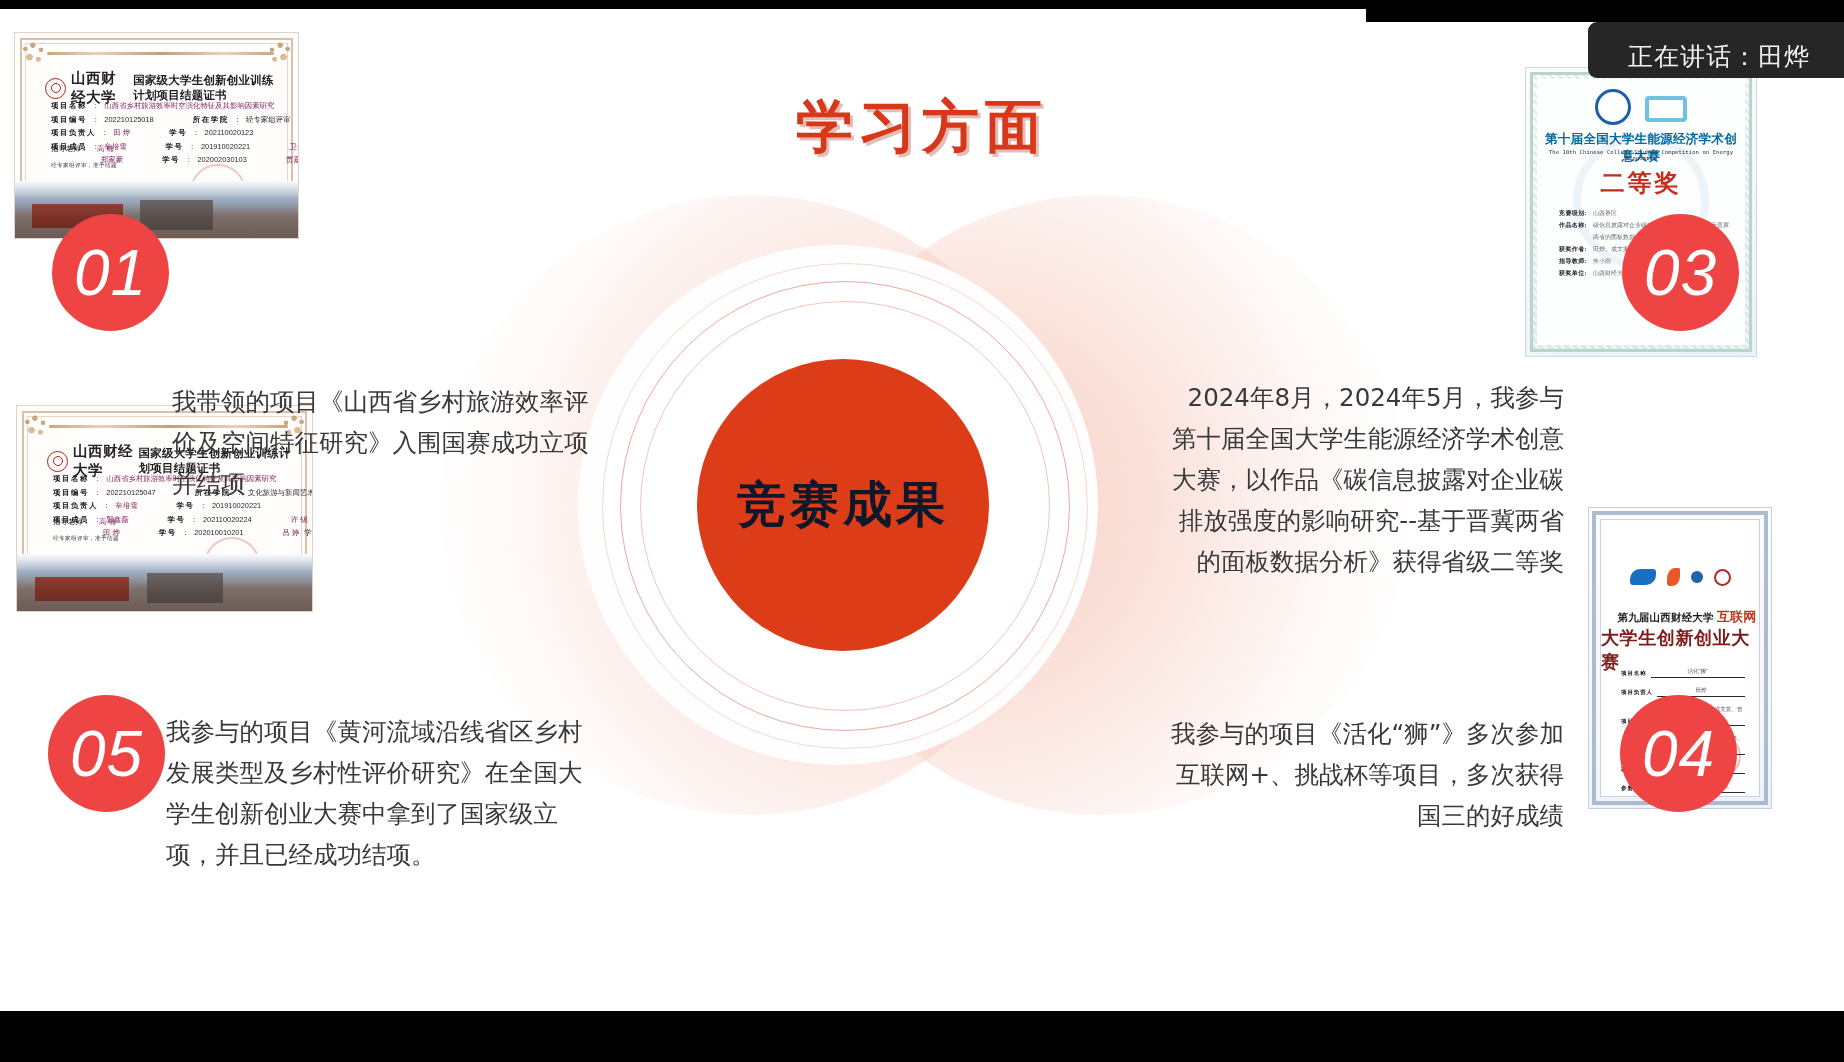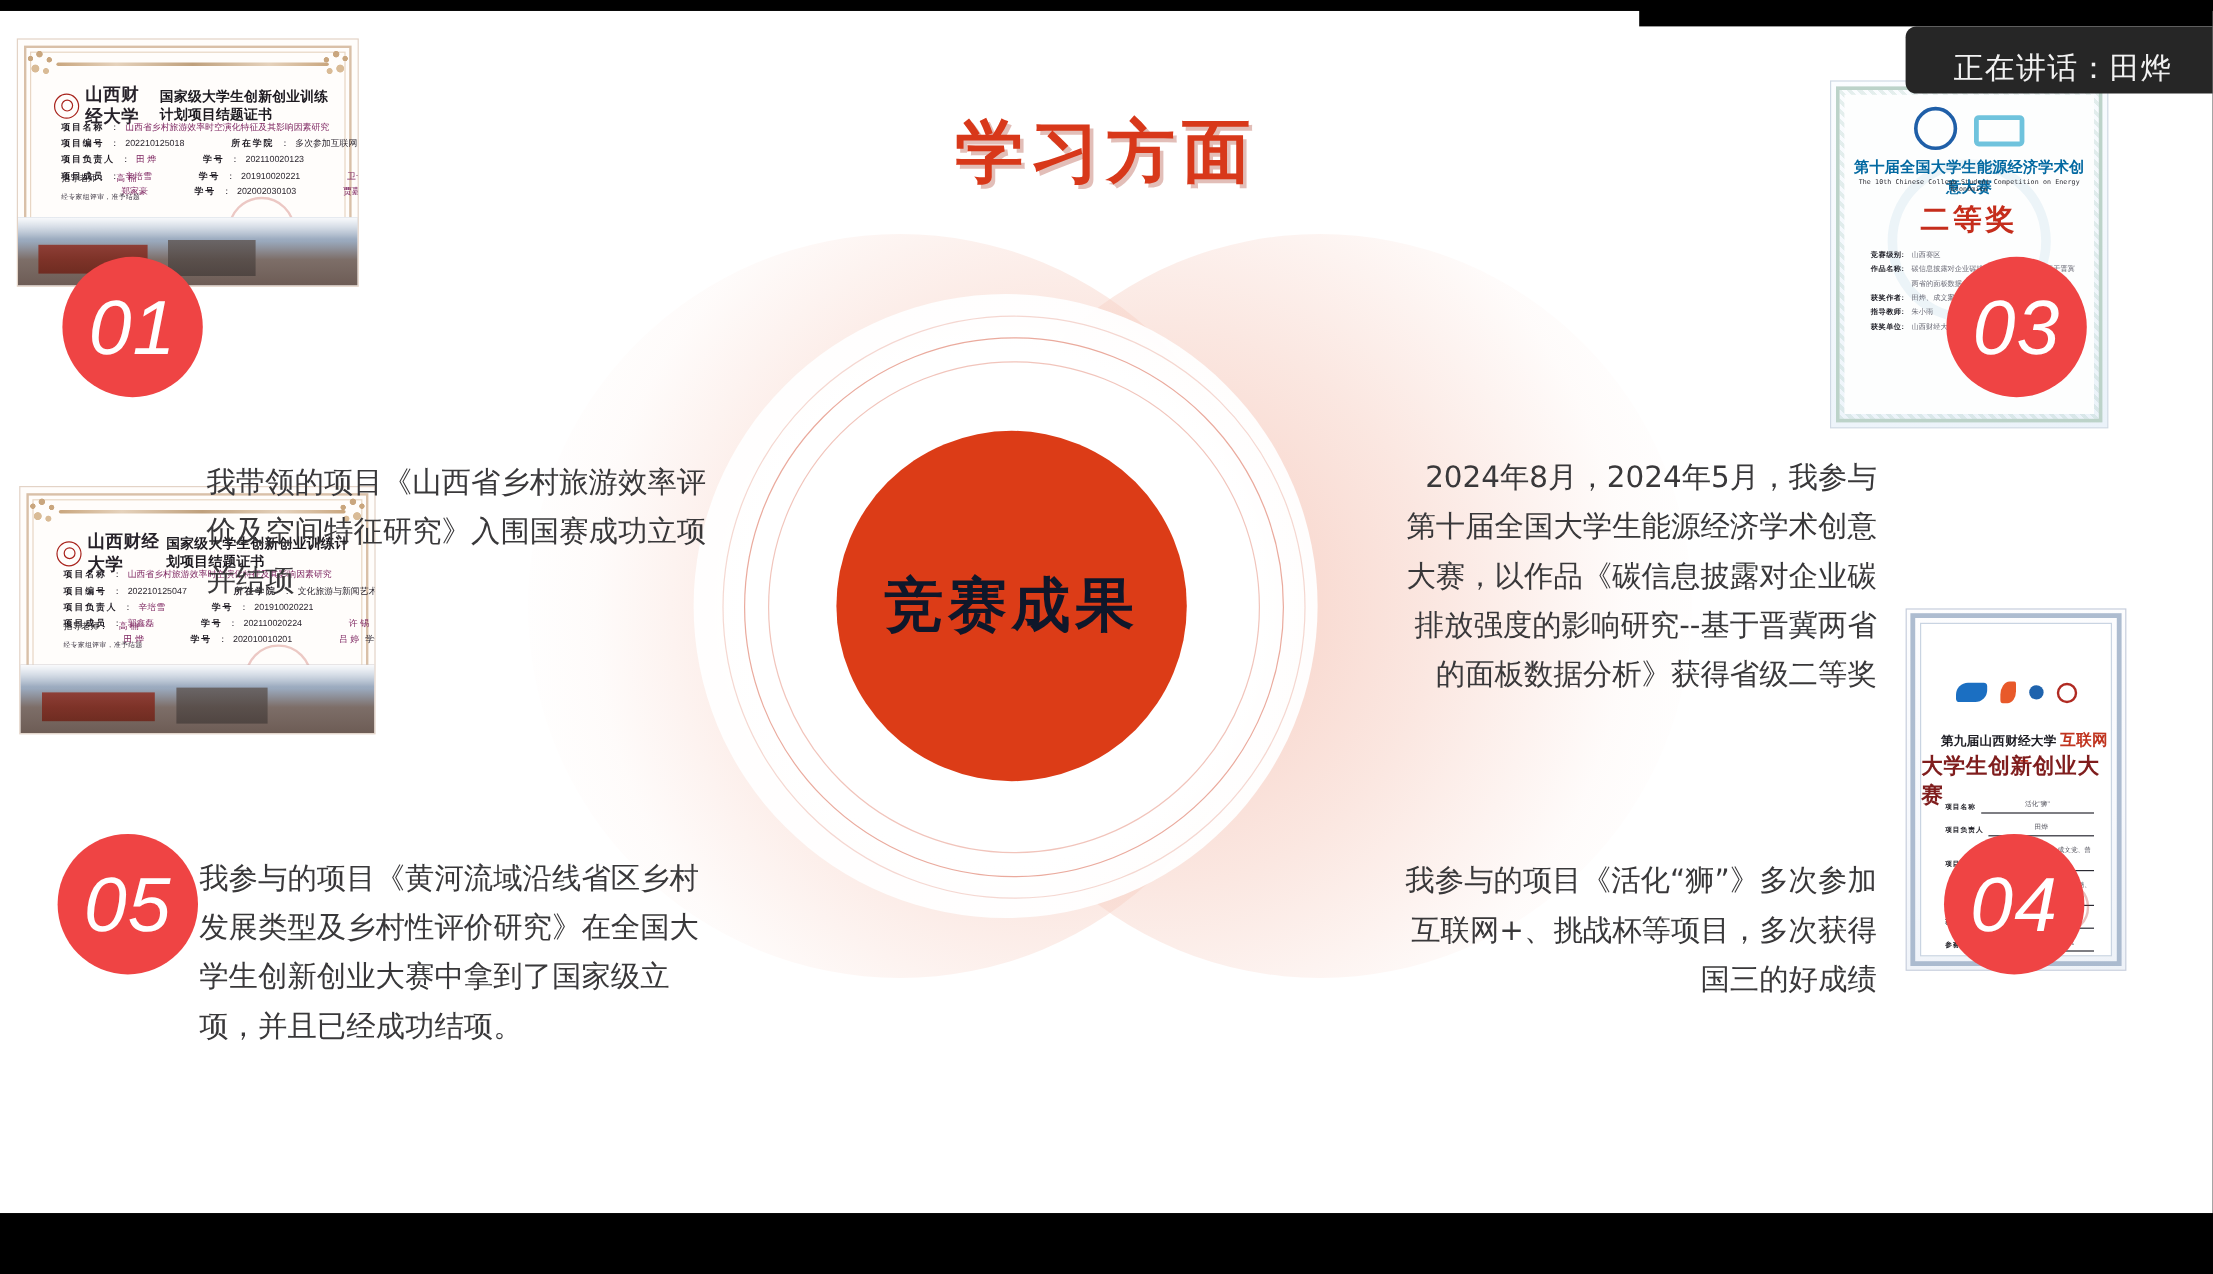--- a/index.html
+++ b/index.html
@@ -292,21 +292,21 @@
       <div class="corner tl"></div>
       <div class="corner tr"></div>
       <div class="topbar"></div>
       <div class="head">
         <span class="seal"></span>
         <span class="uni">山西财经大学</span>
         <span class="htitle">国家级大学生创新创业训练计划项目结题证书</span>
       </div>
       <div class="rows">
         <div class="r"><span class="lab">项目名称</span>：<span class="val">山西省乡村旅游效率时空演化特征及其影响因素研究</span></div>
-        <div class="r"><span class="lab">项目编号</span>：<span class="val num">202210125018</span><span class="sp lab">所在学院</span>：<span class="val num">多次参加互联网</span></div>
+        <div class="r"><span class="lab">项目编号</span>：<span class="val num">202210125018</span><span class="sp lab">所在学院</span>：<span class="val num">经专家组评审</span></div>
         <div class="r"><span class="lab">项目负责人</span>：<span class="val">田  烨</span><span class="sp lab">学号</span>：<span class="val num">202110020123</span></div>
         <div class="r"><span class="lab">项目成员</span>：<span class="val">辛培雪</span><span class="sp lab">学号</span>：<span class="val num">201910020221</span><span class="sp val">卫一凡</span> </div>
         <div class="r"><span class="lab" style="visibility:hidden">项目负责人</span> <span class="val">郑家豪</span><span class="sp lab">学号</span>：<span class="val num">202002030103</span><span class="sp val">贾嘉琪</span> </div>
       </div>
       <div class="teach">
         <div><span>指导老师：</span><span class="vv">高  楠</span></div>
         <div class="sub">经专家组评审，准予结题</div>
       </div>
       <div class="bigseal"></div>
       <div class="signoff">

